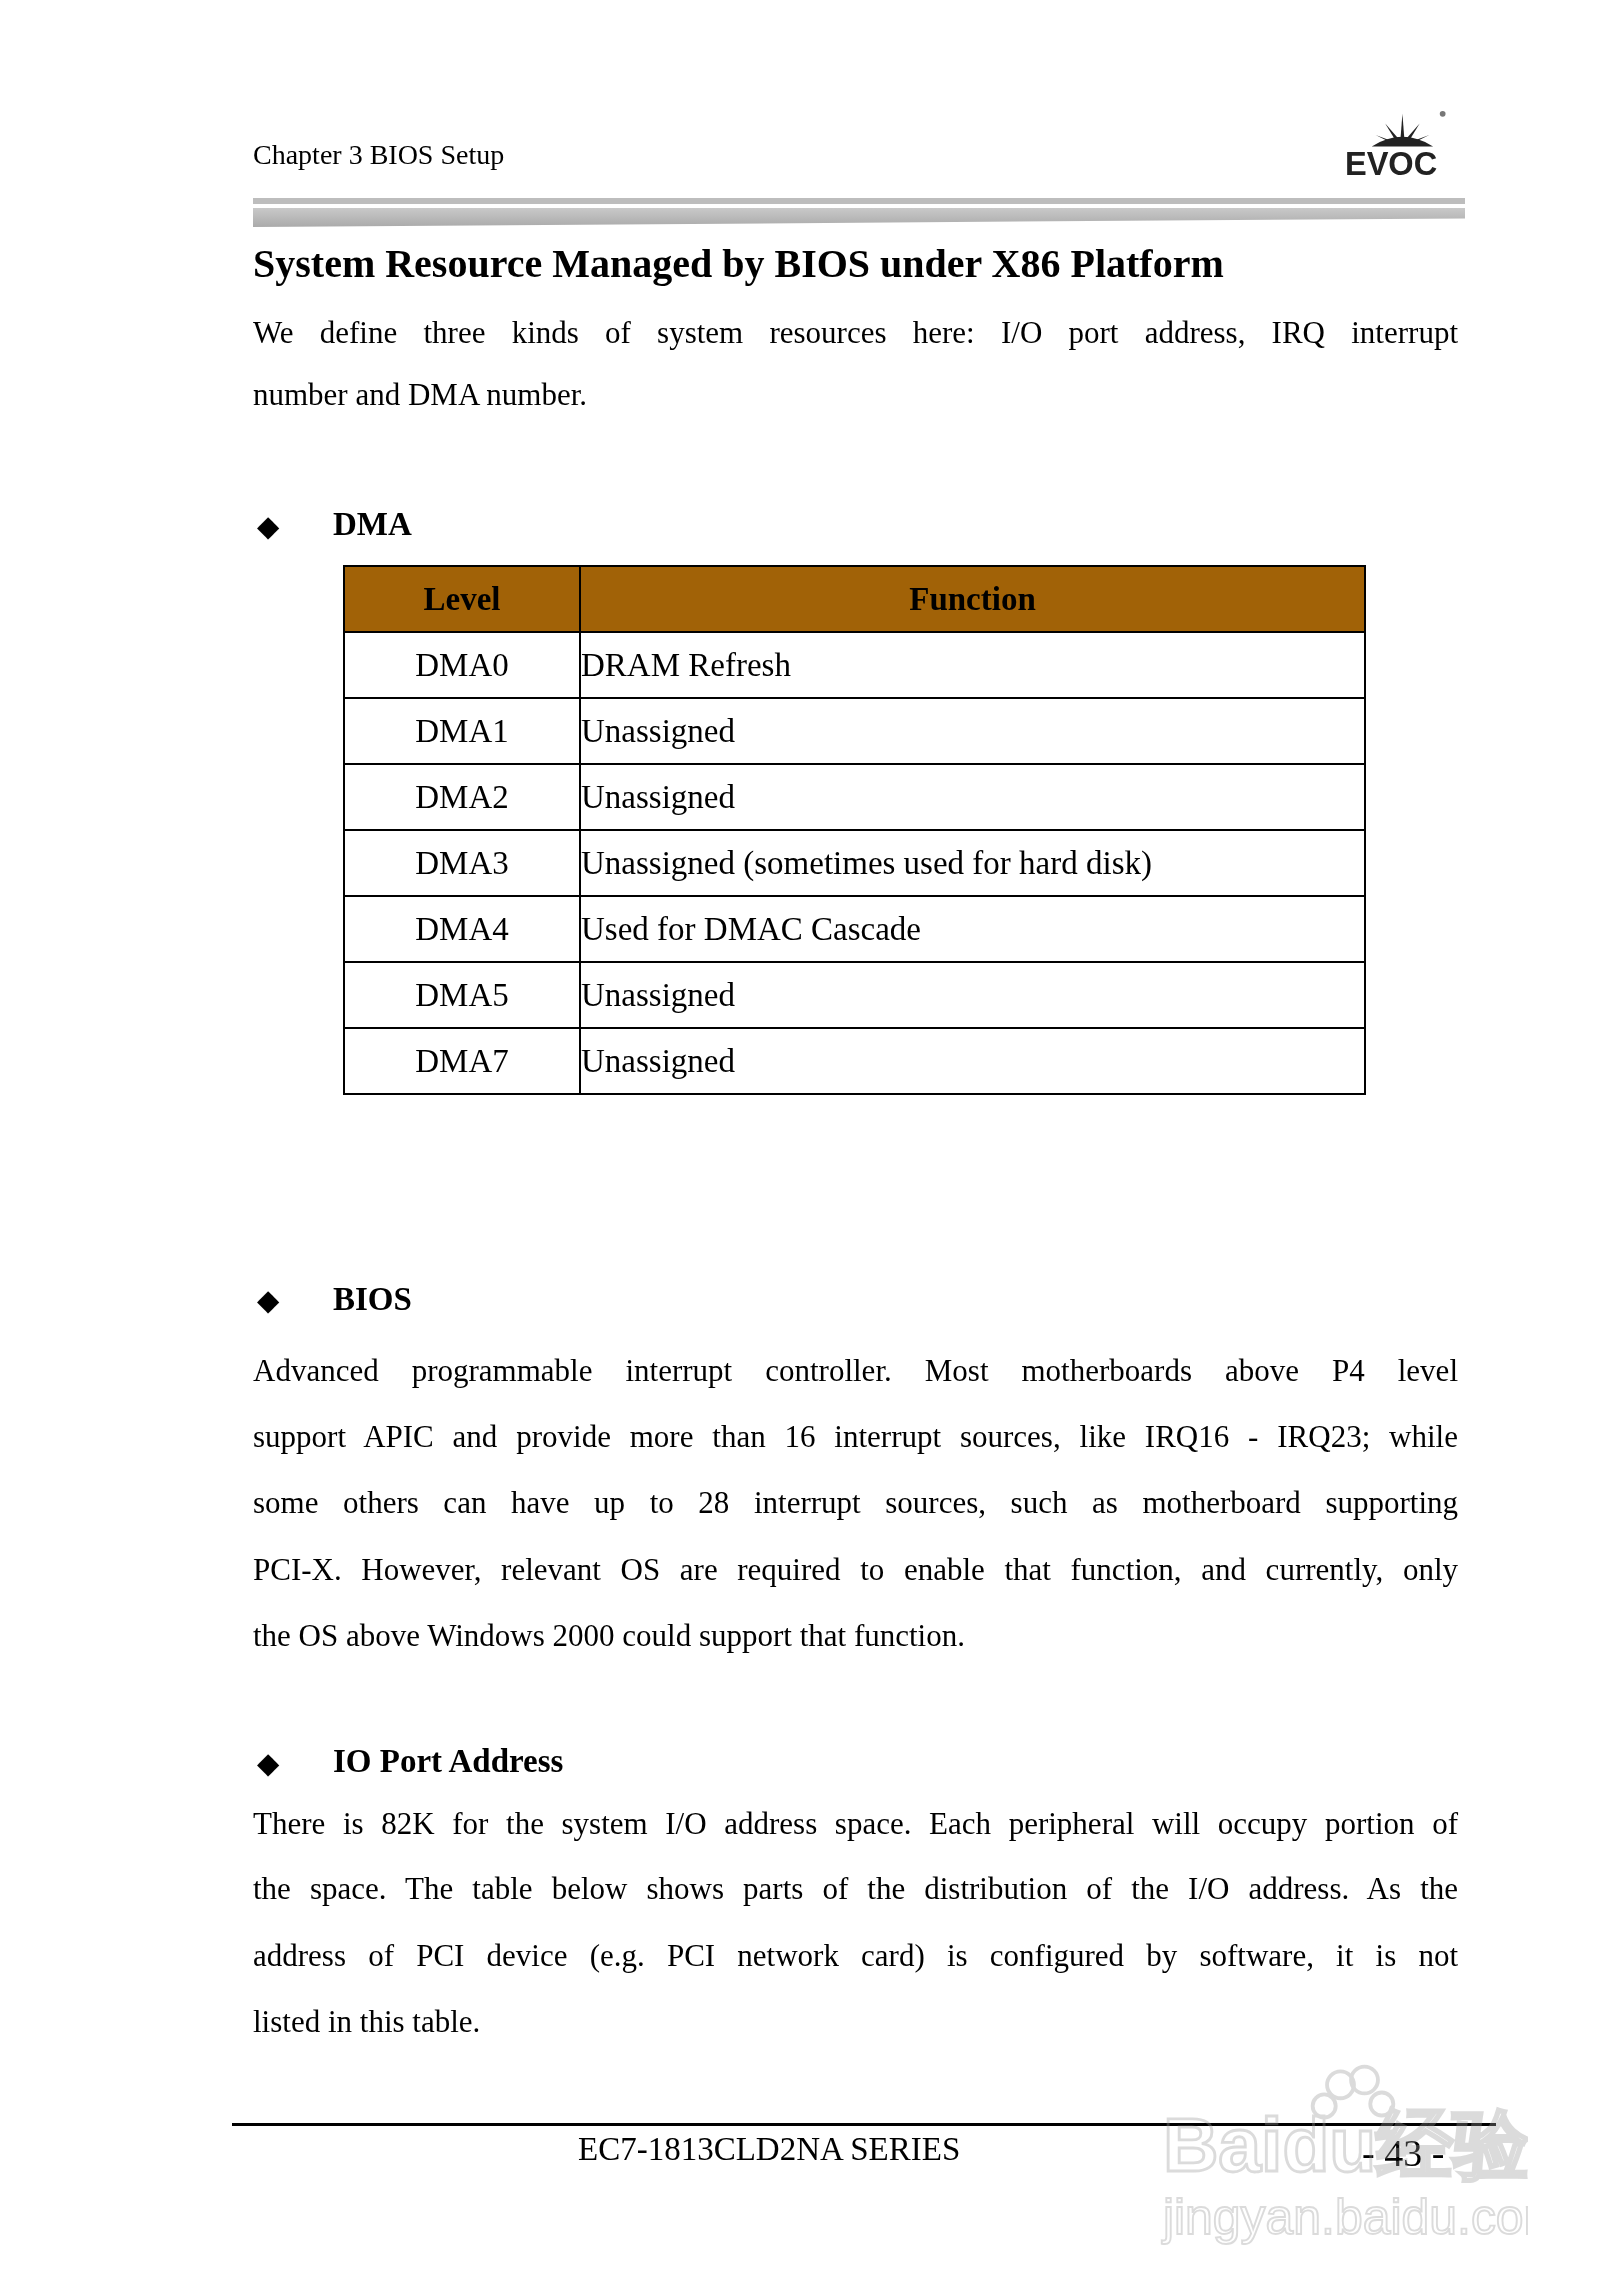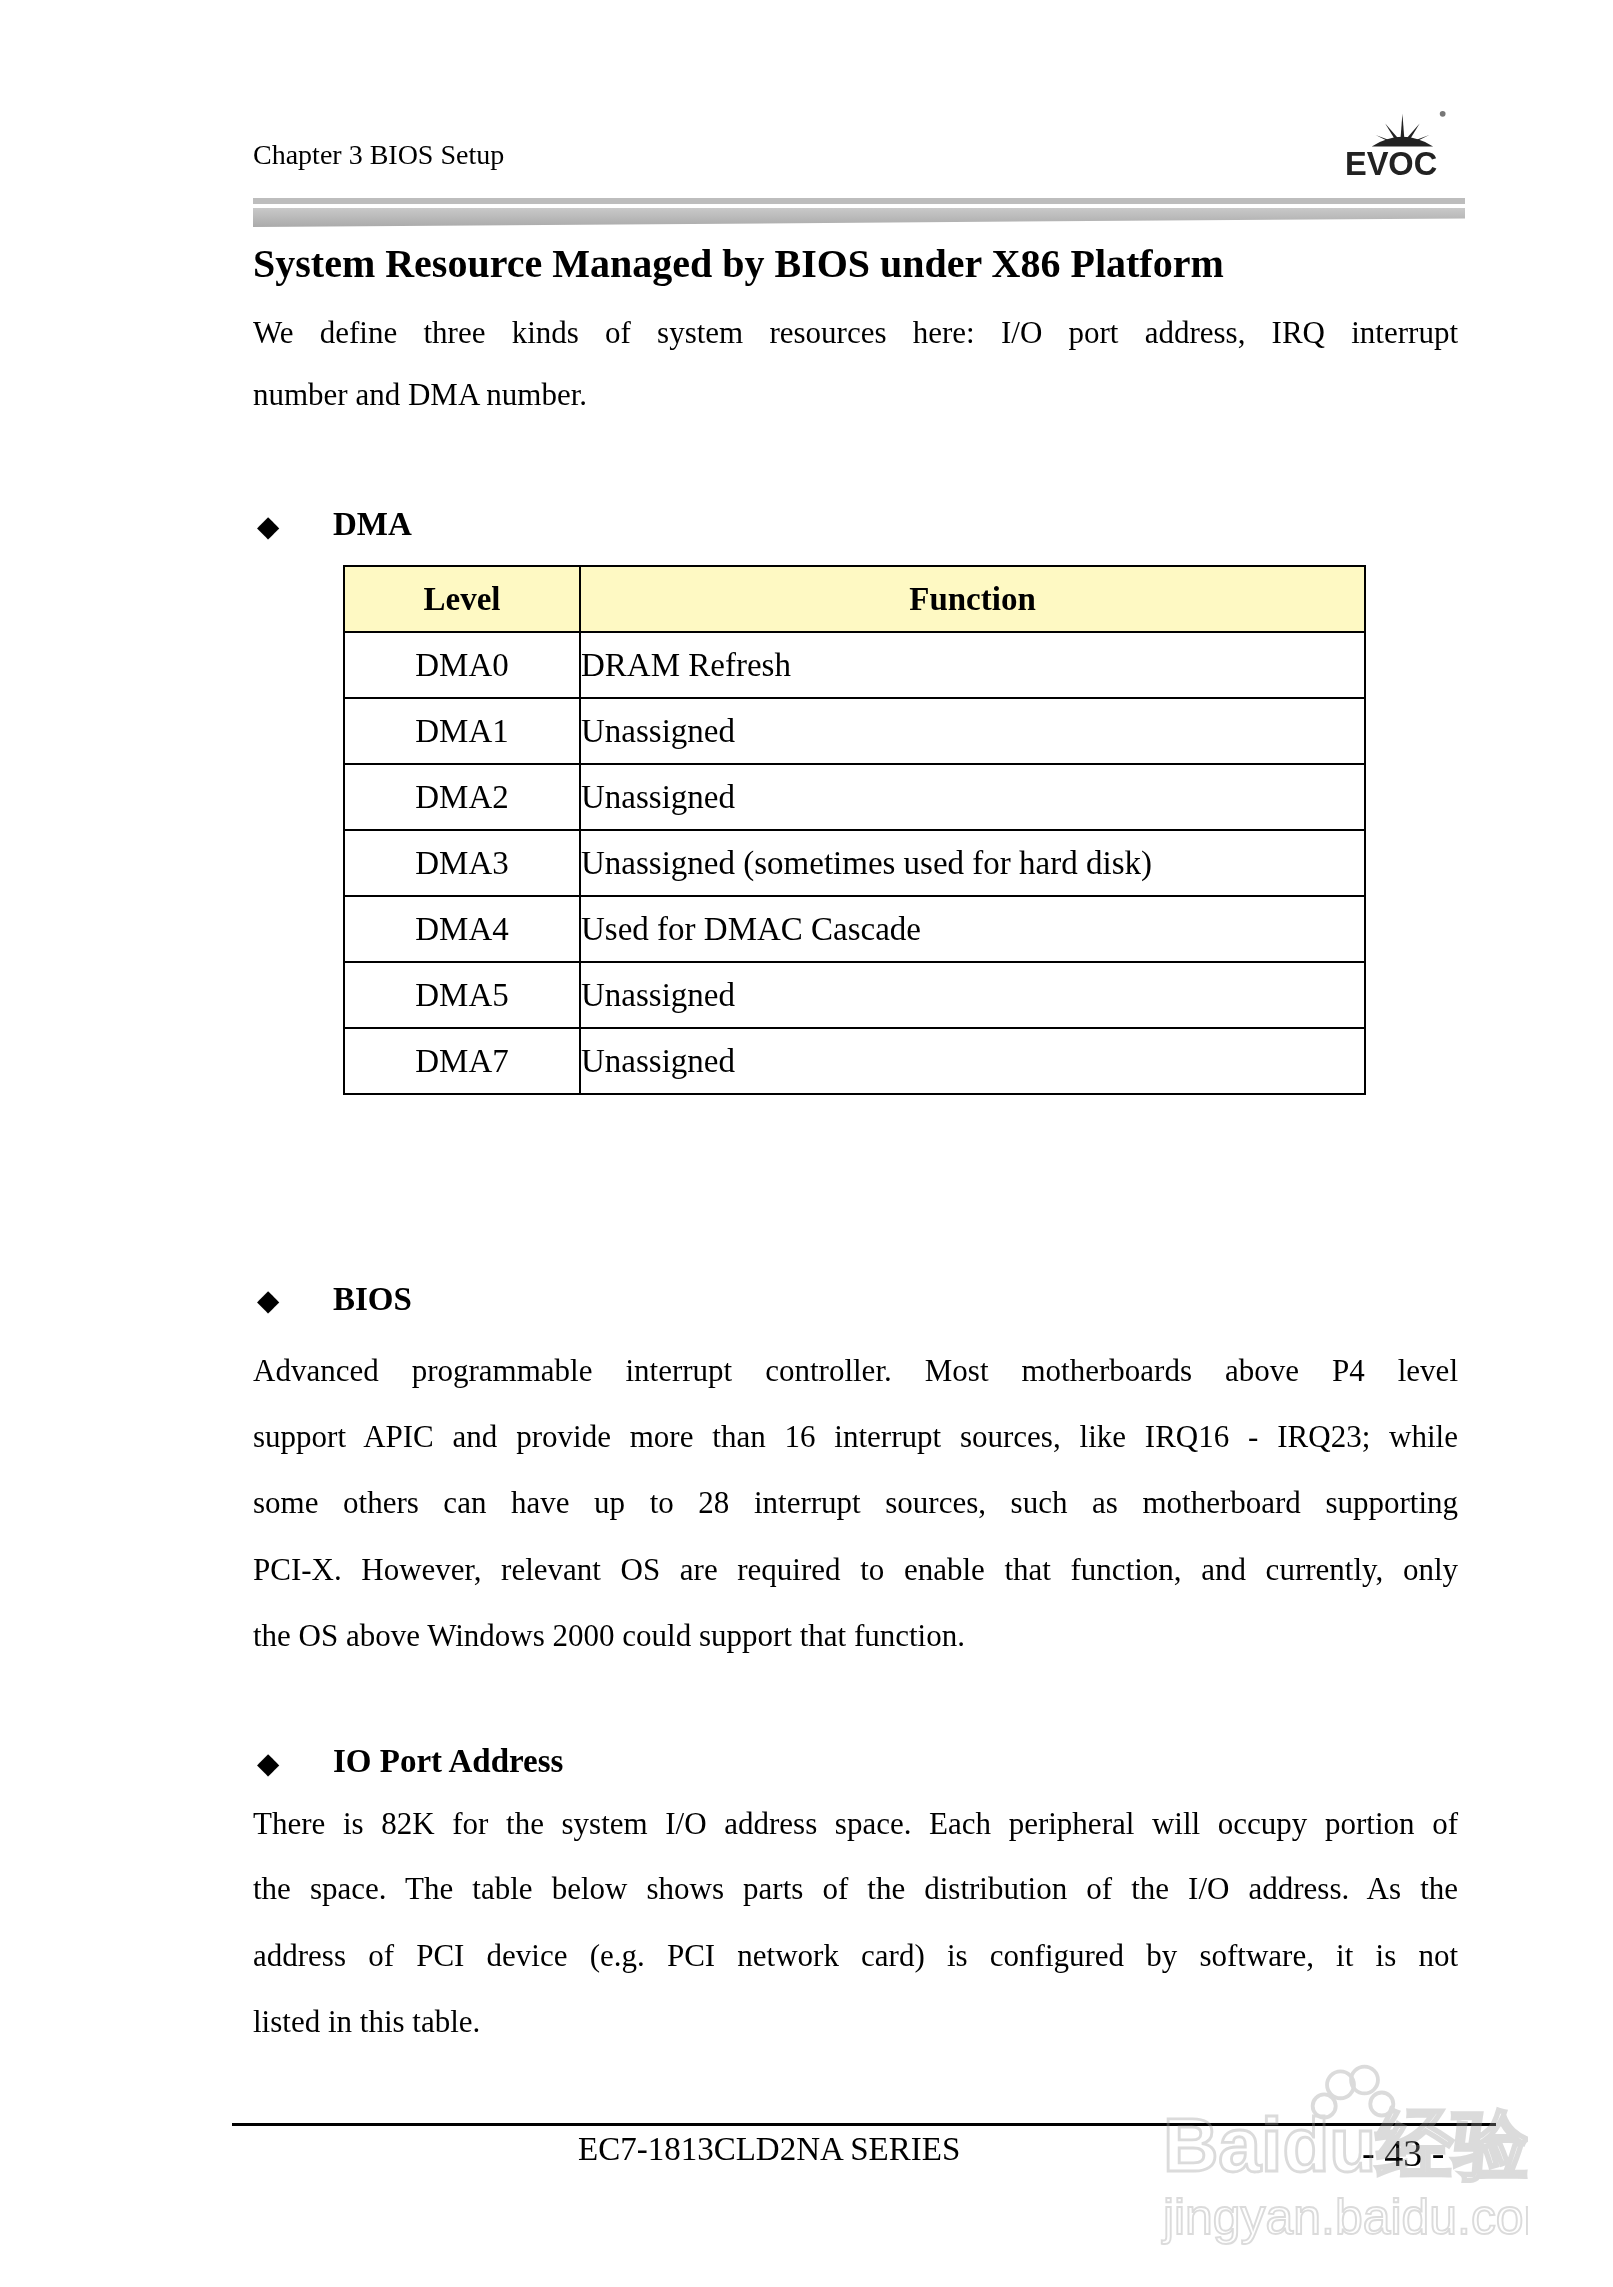--- a/index.html
+++ b/index.html
@@ -9,21 +9,21 @@
   .logo{left:1343px;top:106px;width:115px;height:77px;}
   .rule1{left:253px;top:198px;width:1212px;height:5.8px;background:#bdbdbd;}
   .rule2{left:253px;top:208px;width:1212px;height:19px;background:linear-gradient(180deg,#c9c9c9,#aaaaaa);clip-path:polygon(0 0,100% 0,100% 55%,0 100%);}
   .page-title{left:253px;top:240px;font-size:40px;font-weight:bold;}
   .para-line{left:253px;width:1205px;font-size:31px;text-align:justify;text-align-last:justify;}
   .para-line.last{text-align-last:left;}
   .bullet{left:257px;font-size:29px;}
   .sec-head{left:333px;font-size:33px;font-weight:bold;}
   table.dma{position:absolute;left:343px;top:565px;width:1023px;border-collapse:collapse;}
   table.dma td,table.dma th{border:2.9px solid #000;height:64px;font-size:33px;padding:0;}
-  table.dma th{background:#fef9c3;font-weight:bold;}
+  table.dma th{background:#a16207;font-weight:bold;}
   table.dma td.lvl{text-align:center;width:234px;}
   table.dma td.fn{text-align:left;}
   .footer-rule{left:232px;top:2123px;width:1264px;height:2.9px;background:#000;}
   .footer-text{left:578px;top:2131px;font-size:33px;}
   .page-num{left:1362px;top:2131px;font-size:38px;}
   .watermark{left:1153px;top:2056px;width:375px;height:192px;opacity:0.35;}
 </style>
 </head>
 <body>
 

